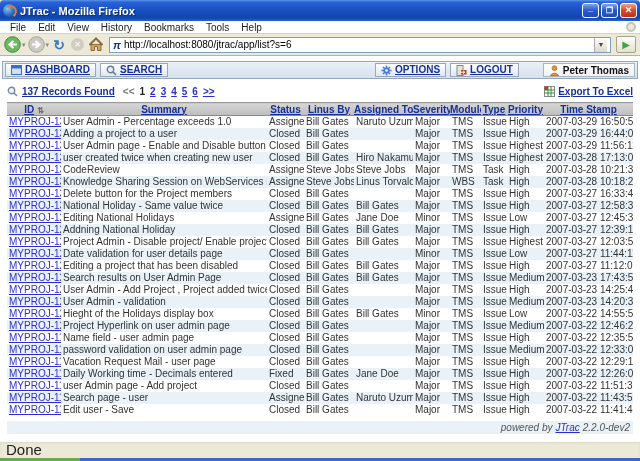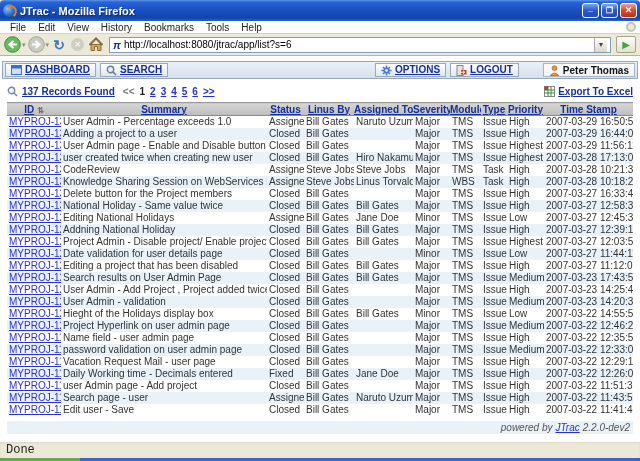--- a/index.html
+++ b/index.html
@@ -104,21 +104,21 @@
 
   .page-footer { margin:5px 7px 0; height:13px; background:#e9f1f9;
     display:flex; align-items:center; justify-content:flex-end; gap:3px;
     font-size:10px; font-style:italic; color:#555; padding:0 3px; }
   .footer-link { color:#2a2fcf; text-decoration:underline; font-style:italic; }
 
   
   .statusbar { height:18px; flex:0 0 18px; background:#ece9d8; border-top:1px solid #fff;
     box-shadow:inset 0 1px 0 #fff, inset 0 2px 2px rgba(0,0,0,.08);
     display:flex; align-items:center; padding:0 6px; }
-  .status-text { font-size:12px; color:#222;font-family:Liberation Mono, monospace; }
+  .status-text { font-size:15px; color:#222; }
   .taskbar-strip { height:3px; flex:0 0 3px; background:linear-gradient(90deg,#6aa84f 0 80px,#3d66c8 80px); }
 
   
   .sicon { display:inline-flex; flex:0 0 auto; }
 </style>
 </head>
 <body>
 
 <div class="window">
 

